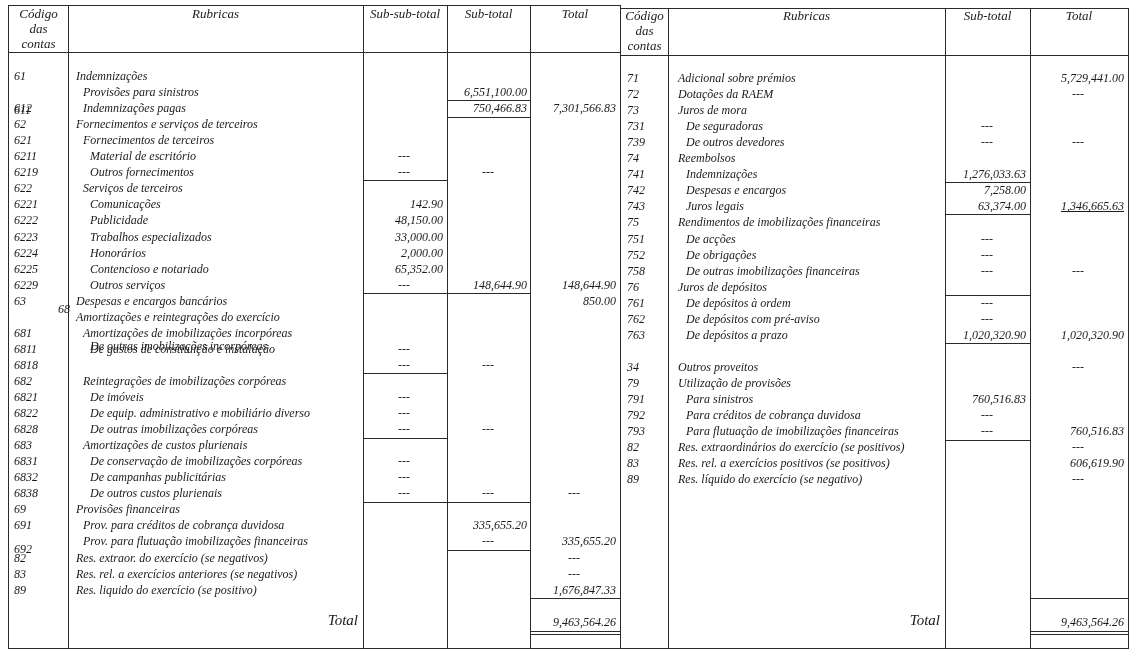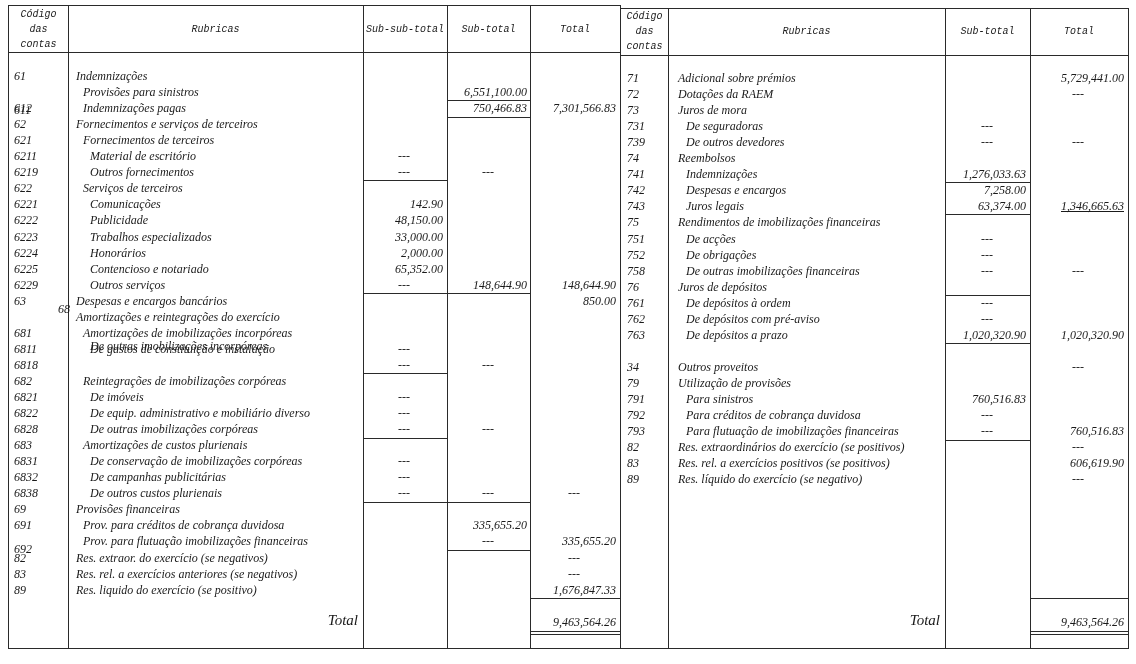--- a/index.html
+++ b/index.html
@@ -1,21 +1,21 @@
 <!DOCTYPE html>
 <html><head>
 <meta charset="utf-8">
 <style>
   html, body { margin:0; padding:0; background:#ffffff; }
   body { width:1136px; height:664px; position:relative; overflow:hidden;
          font-family:"Liberation Serif", "DejaVu Serif", serif; font-style:italic; color:#1a1a1a; }
   .vl { position:absolute; width:1px; background:#2a2a2a; }
   .hl { position:absolute; height:1px; background:#2a2a2a; }
   .frame { position:absolute; border:1.5px solid #2a2a2a; box-sizing:border-box; }
-  .hdr { position:absolute; font-size:10px; text-align:center; line-height:15px; display:flex; align-items:center; justify-content:center;font-family:Liberation Mono, monospace; }
+  .hdr { position:absolute; font-size:13px; text-align:center; line-height:15px; display:flex; align-items:flex-start; justify-content:center; }
   .cell { position:absolute; font-size:12px; line-height:16px; white-space:nowrap; }
   .code { text-align:left; }
   .num { text-align:right; }
   .dash { text-align:center; }
   .totlbl { position:absolute; font-size:15px; text-align:right; }
 </style>
 </head>
 <body>
 
 <div class="frame" style="left:8px;top:5px;width:613px;height:644px;"></div>

